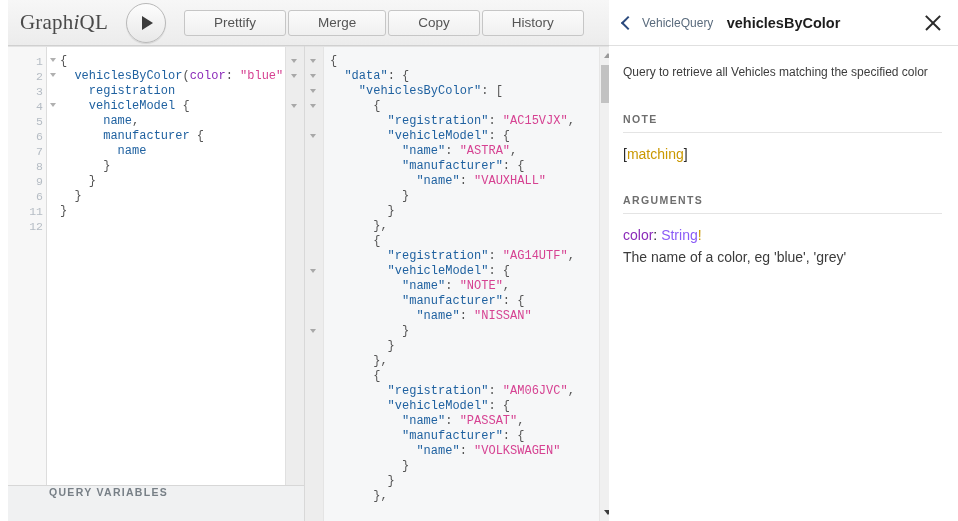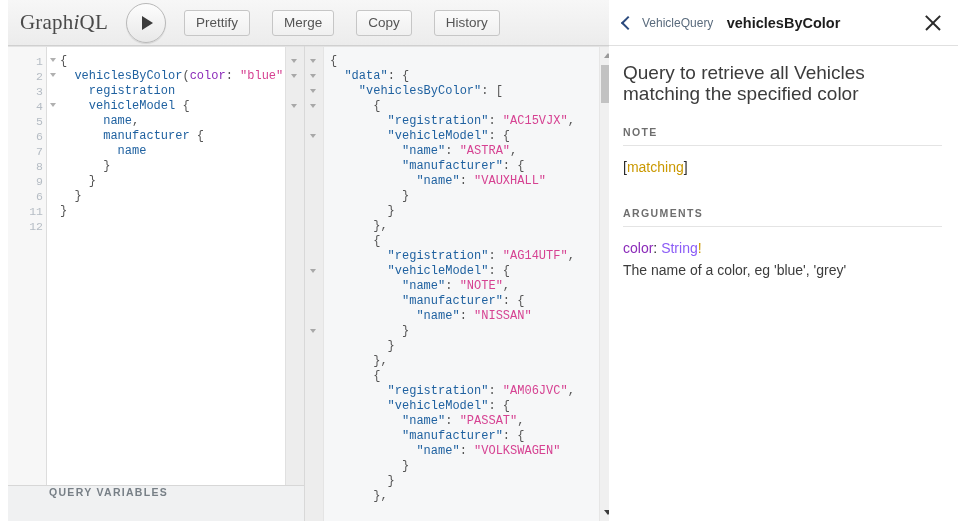--- a/index.html
+++ b/index.html
@@ -70,22 +70,22 @@
   .exec-btn .tri {
     width: 0; height: 0;
     border-left: 11px solid #3b3b3b;
     border-top: 7px solid transparent;
     border-bottom: 7px solid transparent;
     margin-left: 4px;
   }
 
   .tb-btn {
     height: 26px;
-    padding: 0 11px;
-    margin-right: 22px;
+    padding: 0 29px;
+    margin-right: 2px;
     background: linear-gradient(#fbfbfb, #f0f0f0);
     border: 1px solid #c6c6c6;
     border-radius: 3px;
     font-size: 13.5px;
     color: #555;
     font-family: "Liberation Sans", sans-serif;
     cursor: pointer;
     line-height: 24px;
     white-space: nowrap;
     text-align: right;
@@ -329,24 +329,24 @@
     background: #2a2a2a;
   }
   .close-x:before { transform: rotate(45deg); }
   .close-x:after  { transform: rotate(-45deg); }
 
   #docs-body {
     padding: 16px 16px 0 14px;
     box-sizing: border-box;
   }
   .doc-desc {
-    font-size: 19px;
+    font-size: 12px;
     line-height: 21px;
     color: #3c3c3c;
-    margin-bottom: 22px;
+    margin-bottom: 30px;
   }
   .sec-title {
     font-size: 10.5px;
     font-weight: bold;
     letter-spacing: 1.4px;
     color: #6e6e6e;
     margin-bottom: 7px;
   }
   .sec-rule {
     height: 1px;

